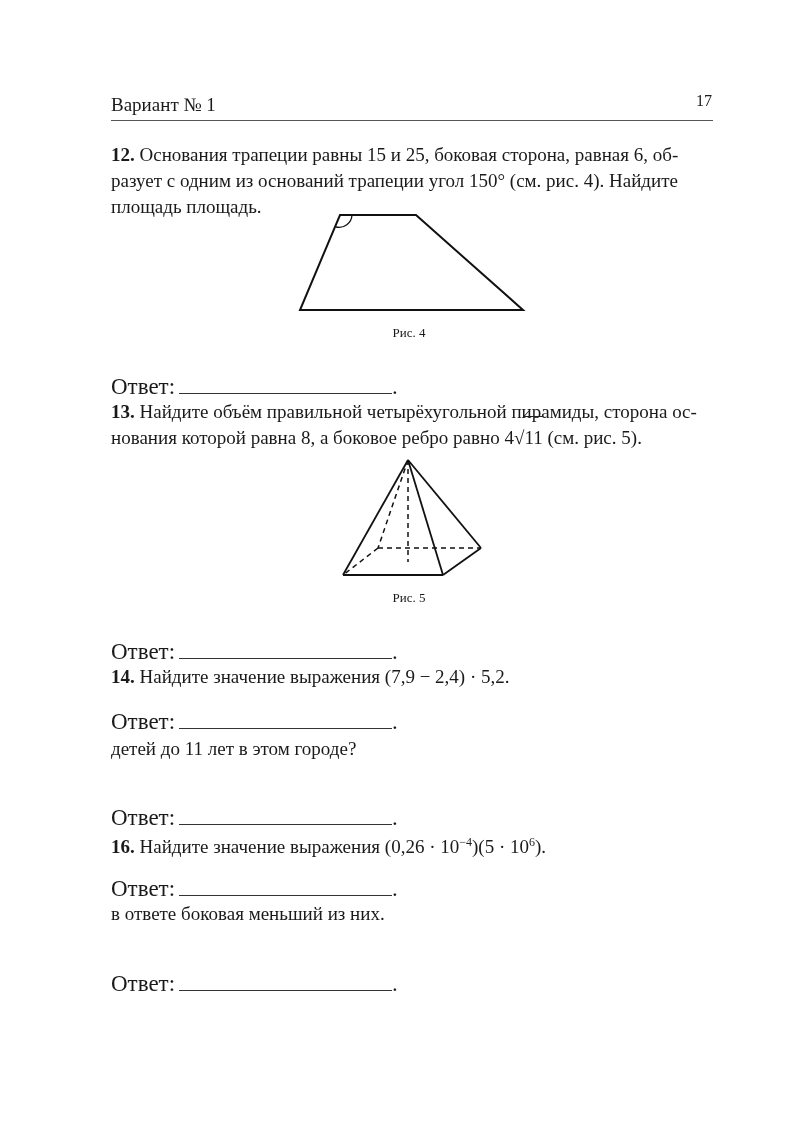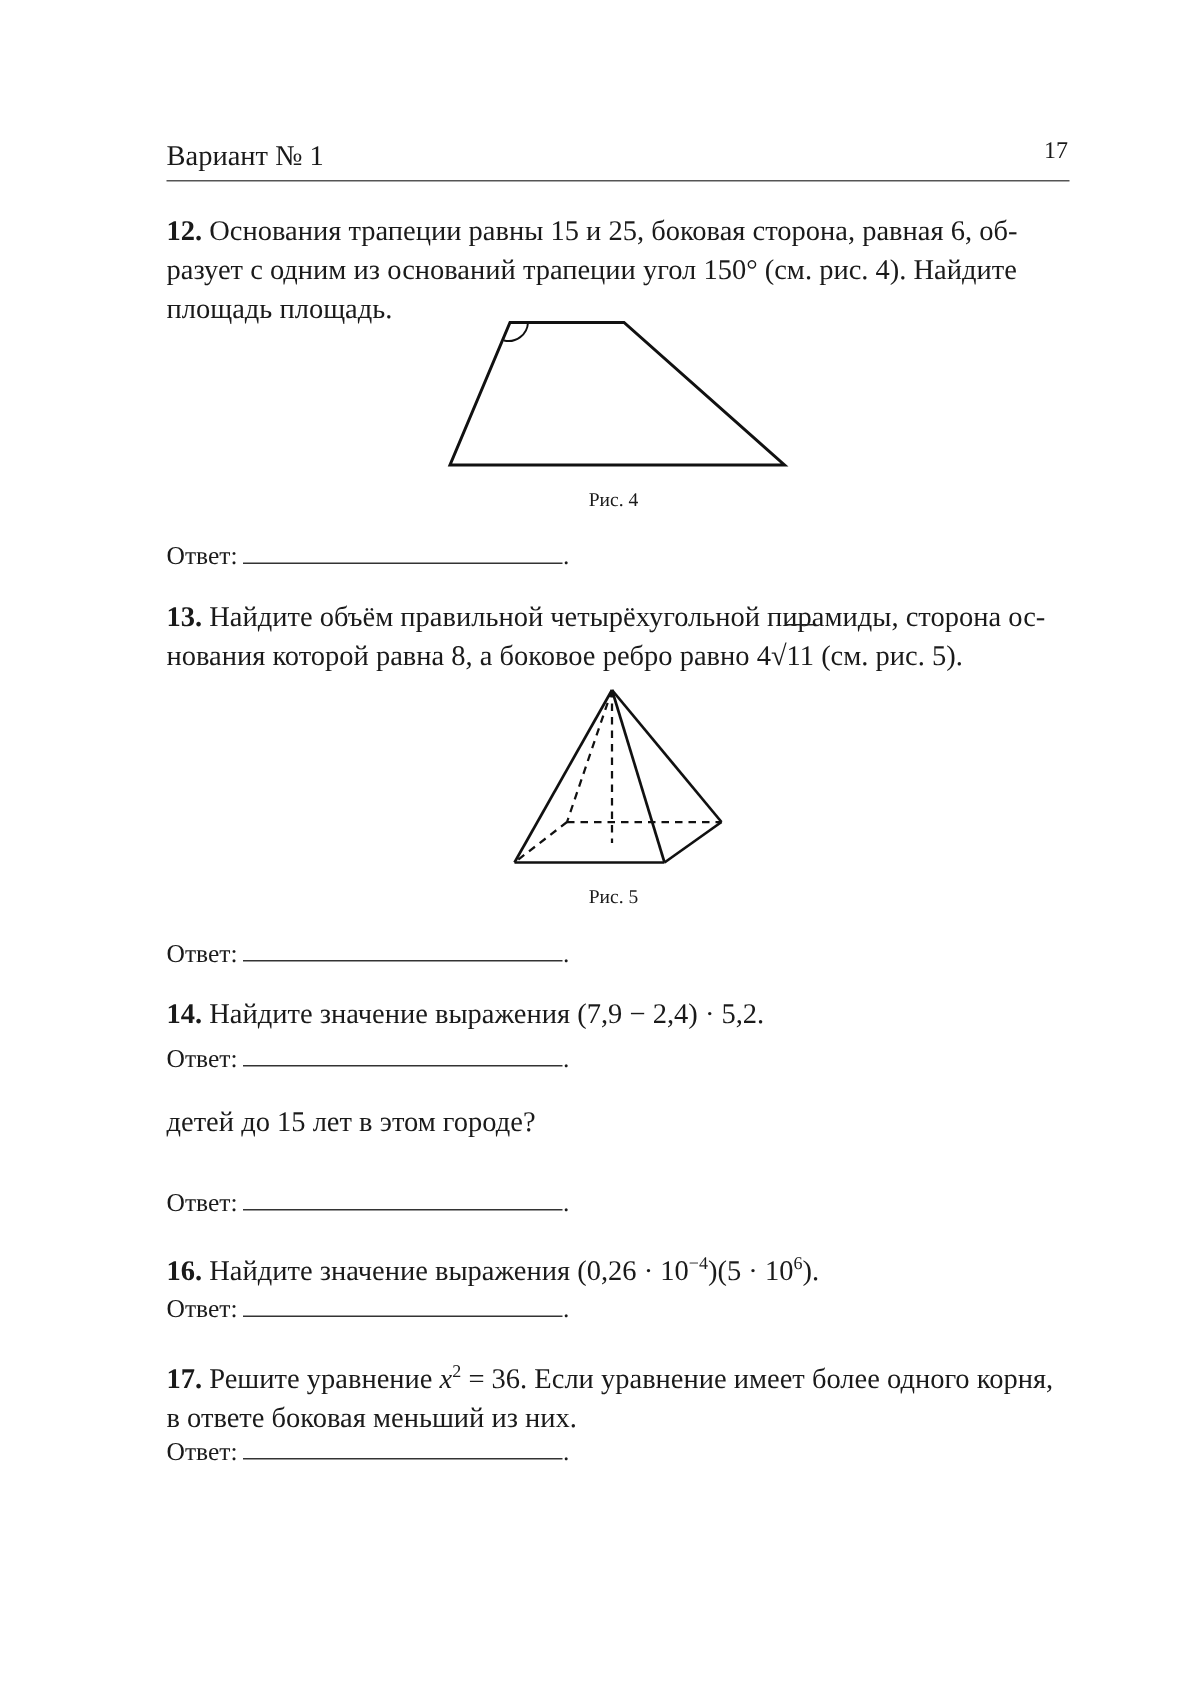--- a/index.html
+++ b/index.html
@@ -4,21 +4,21 @@
 <style>
   html, body { margin:0; padding:0; background:#ffffff; }
   body { width:800px; height:1130px; position:relative; overflow:hidden;
          font-family:"Liberation Serif", "DejaVu Serif", serif; color:#1a1a1a; }
   .abs { position:absolute; }
   .header-left { left:111px; top:94px; font-size:19px; }
   .header-right { right:88px; top:92px; font-size:16px; }
   .header-rule { left:111px; top:120px; width:602px; height:0; border-top:1.3px solid #555; }
   .para { left:111px; width:602px; font-size:19px; line-height:26px; text-align:justify; }
   .para .num { font-weight:bold; }
-  .answer { left:111px; font-size:17px; line-height:24px; }
+  .answer { left:111px; font-size:23px; line-height:24px;margin-top:16px; }
   .answer .line { display:inline-block; width:213px; border-bottom:1.2px solid #333; height:16px; vertical-align:baseline; margin-left:4px; }
   .caption { font-size:13px; text-align:center; width:200px; }
   .sqrt { border-top:1.2px solid #222; padding-top:10px; }
   sup { font-size:12px; }
   svg { position:absolute; overflow:visible; }
 </style>
 </head>
 <body>
 
 <div class="abs header-left">Вариант № 1</div>
@@ -68,32 +68,31 @@
 </div>
 
 <div class="abs para" style="top:664px;text-align:left;">
   <span class="num">14.</span> <span>Найдите значение выражения (7,9 − 2,4) · 5,2.</span>
 </div>
 <div class="abs answer" style="top:694px;">
   <span>Ответ:</span><span class="line"></span><span>.</span>
 </div>
 
 <div class="abs para" style="top:736px;">
-  <div style="text-align:left;">детей до 15 лет в этом городе?</div>
+  <div style="text-align:left;">детей до 11 лет в этом городе?</div>
 </div>
 <div class="abs answer" style="top:790px;">
   <span>Ответ:</span><span class="line"></span><span>.</span>
 </div>
 
 <div class="abs para" style="top:829px;text-align:left;">
   <span class="num">16.</span> <span>Найдите значение выражения (0,26 · 10</span><sup>−4</sup><span>)(5 · 10</span><sup>6</sup><span>).</span>
 </div>
 <div class="abs answer" style="top:861px;">
   <span>Ответ:</span><span class="line"></span><span>.</span>
 </div>
 
 <div class="abs para" style="top:901px;">
-  <div><span class="num">17.</span> <span>Решите уравнение </span><i>x</i><sup>2</sup><span> = 36. Если уравнение имеет более одного корня,</span></div>
   <div style="text-align:left;">в ответе боковая меньший из них.</div>
 </div>
 <div class="abs answer" style="top:956px;">
   <span>Ответ:</span><span class="line"></span><span>.</span>
 </div>
 
 </body></html>

